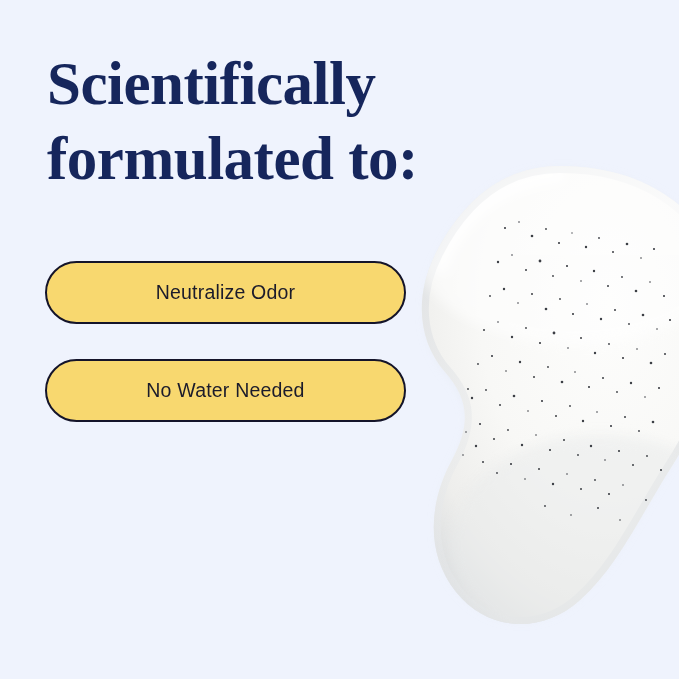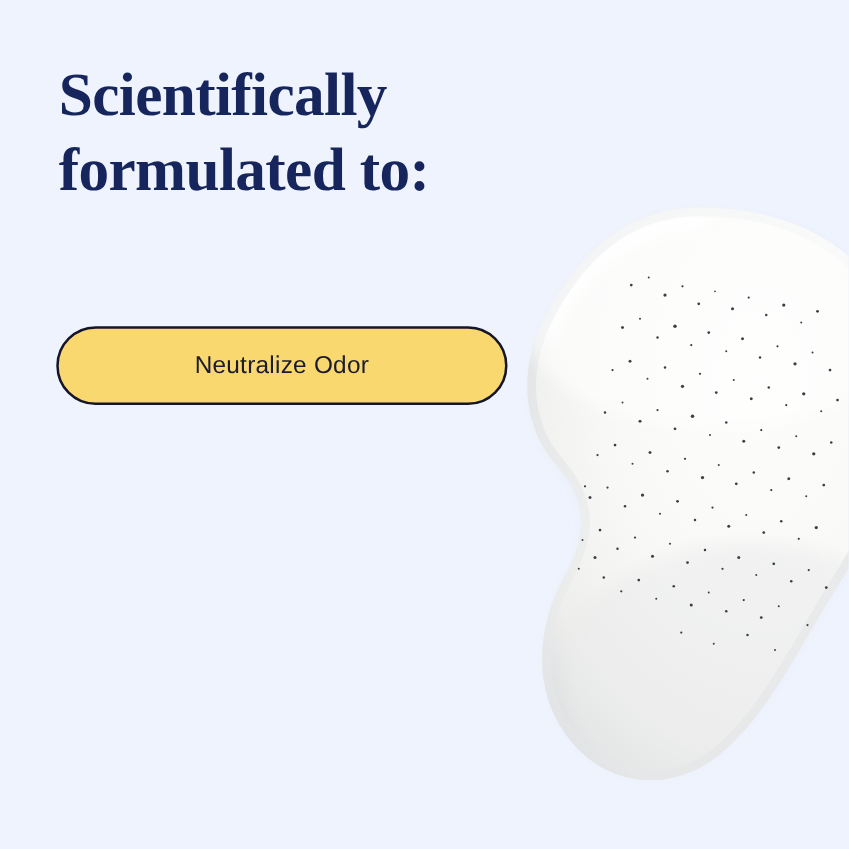--- a/index.html
+++ b/index.html
@@ -39,21 +39,21 @@
 
   
   #headline {
     position: absolute;
     left: 47px;
     top: 46px;
     width: 420px;
     margin: 0;
     font-family: "Liberation Serif", "DejaVu Serif", serif;
     font-weight: 700;
-    font-size: 49px;
+    font-size: 61px;
     line-height: 1.23;
     letter-spacing: -0.5px;
     color: #16265c;
     white-space: pre-line;
   }
 
   
   #benefit-list {
     position: absolute;
     left: 45px;
@@ -284,15 +284,18 @@
     </svg>
   </div>
 
   <h1 id="headline">Scientifically
 formulated to:</h1>
 
   <ul id="benefit-list">
     <li class="benefit-pill">
       <span class="benefit-label">Neutralize Odor</span>
     </li>
+    <li class="benefit-pill">
+      <span class="benefit-label">No Water Needed</span>
+    </li>
   </ul>
 
 </div>
 
 </body></html>

